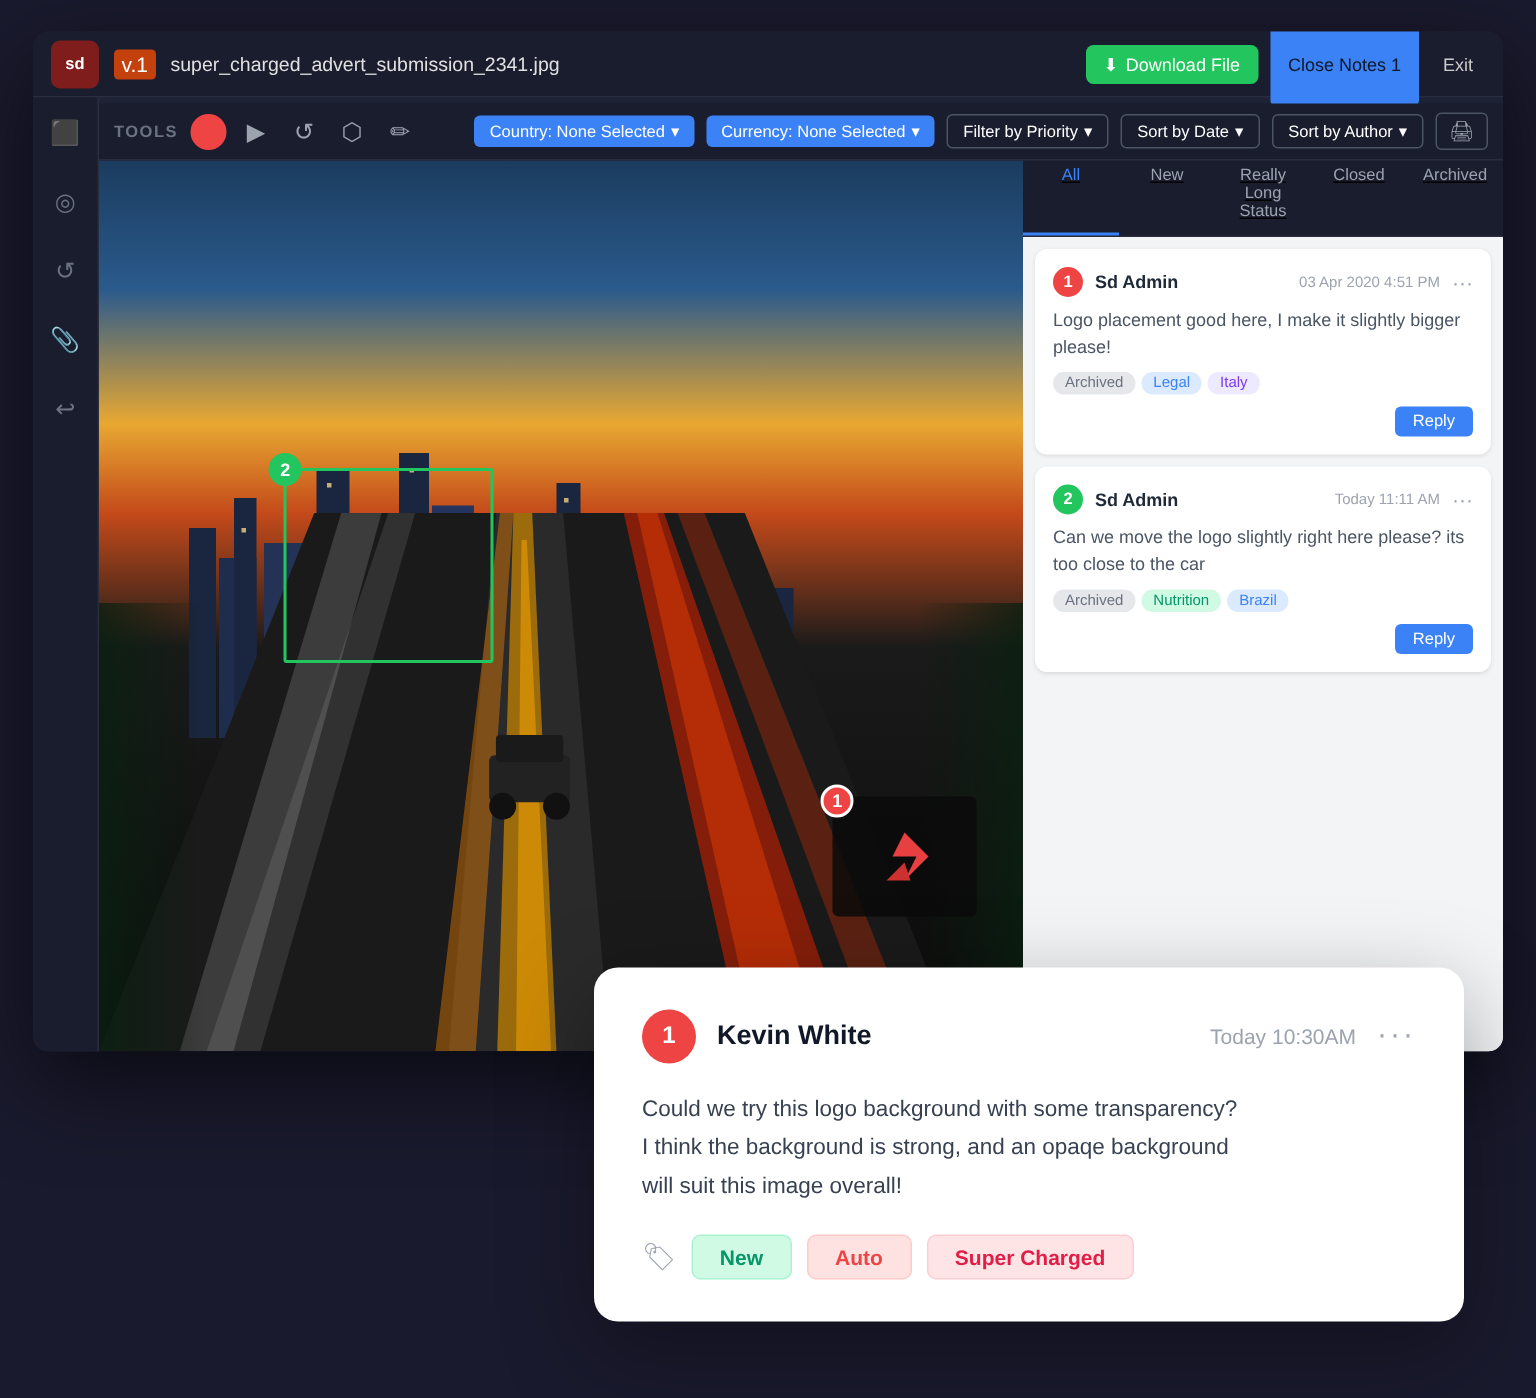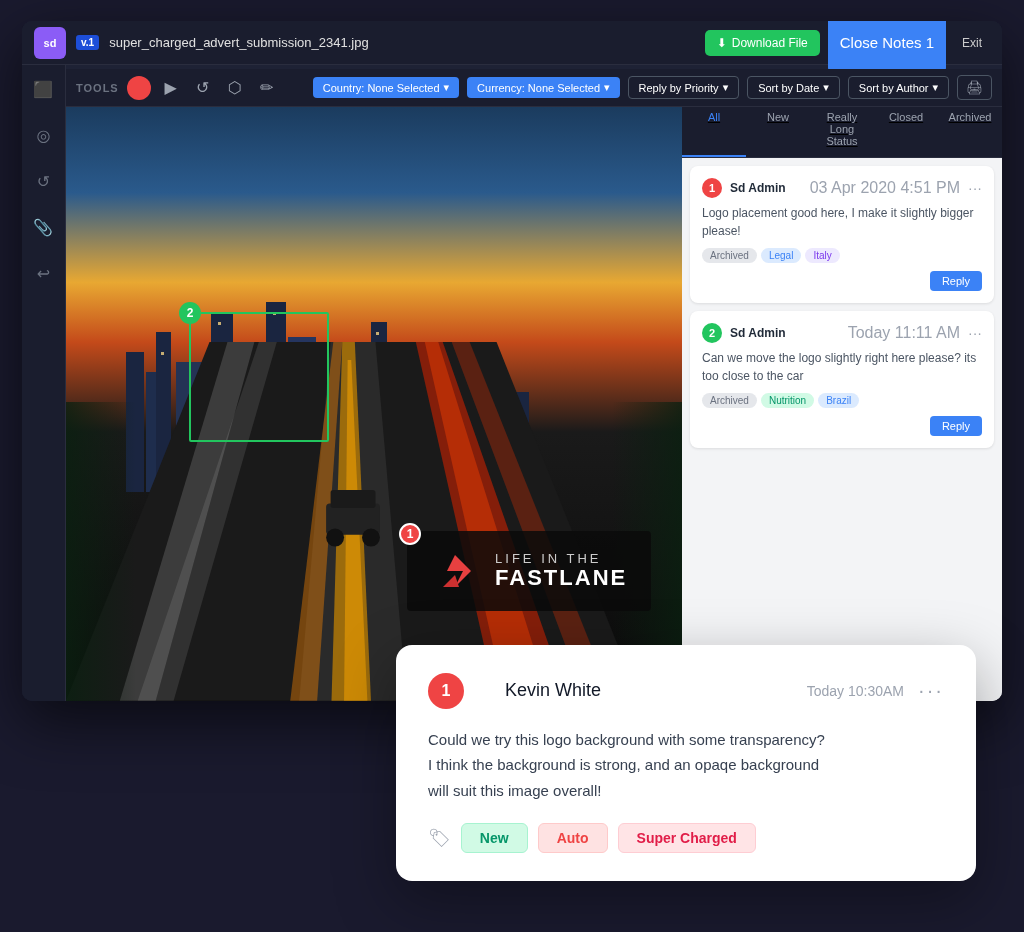--- a/index.html
+++ b/index.html
@@ -40,37 +40,37 @@
       background: #1a1d2e;
       height: 44px;
       padding: 0 12px;
       gap: 10px;
       border-bottom: 1px solid #2a2d3e;
     }
 
     .app-logo {
       width: 32px;
       height: 32px;
-      background: #8b5cf6;
+      background: #7f1d1d;
       border-radius: 6px;
       display: flex;
       align-items: center;
       justify-content: center;
       color: #fff;
       font-weight: bold;
       font-size: 11px;
     }
 
     .version-badge {
-      background: #1d4ed8;
-      color: #fff;
-      font-size: 10px;
+      background: #c2410c;
+      color: #fff;
+      font-size: 14px;
       padding: 2px 5px;
       border-radius: 3px;
-      font-weight: bold;
+      font-weight: normal;
     }
 
     .file-name {
       color: #e0e0e0;
       font-size: 13px;
       flex: 1;
     }
 
     .top-bar-actions {
       display: flex;
@@ -86,25 +86,25 @@
       border-radius: 5px;
       font-size: 12px;
       cursor: pointer;
       display: flex;
       align-items: center;
       gap: 5px;
     }
 
     .btn-close-notes {
       background: #3b82f6;
-      color: #ffffff;
+      color: #0f172a;
       border: none;
       padding: 22px 12px;
       border-radius: 5px;
-      font-size: 15px;
+      font-size: 12px;
       cursor: pointer;
     }
 
     .btn-exit {
       background: transparent;
       color: #ccc;
       border: none;
       font-size: 12px;
       cursor: pointer;
       padding: 6px 8px;
@@ -414,21 +414,21 @@
     .note-badge-green { background: #22c55e; }
 
     .note-author {
       font-size: 12px;
       font-weight: 600;
       color: #1f2937;
       flex: 1;
     }
 
     .note-time {
-      font-size: 16px;
+      font-size: 10px;
       color: #9ca3af;
     }
 
     .note-menu {
       color: #9ca3af;
       cursor: pointer;
       font-size: 14px;
     }
 
     .note-body {
@@ -502,24 +502,23 @@
       font-size: 16px;
       font-weight: bold;
       display: flex;
       align-items: center;
       justify-content: center;
       flex-shrink: 0;
     }
 
     .fc-author {
       font-size: 18px;
-      font-weight: 400;
+      font-weight: 700;
       color: #111827;
       flex: 1;
-      margin-left: 27px;
     }
 
     .fc-time {
       font-size: 14px;
       color: #9ca3af;
     }
 
     .fc-menu {
       color: #9ca3af;
       font-size: 20px;
@@ -601,21 +600,21 @@
       <div class="tools-spacer"></div>
       <button class="dropdown-btn">
         <span>Country: None Selected</span>
         <span>▾</span>
       </button>
       <button class="dropdown-btn">
         <span>Currency: None Selected</span>
         <span>▾</span>
       </button>
       <button class="dropdown-btn-outline">
-        <span>Reply by Priority</span>
+        <span>Filter by Priority</span>
         <span>▾</span>
       </button>
       <button class="dropdown-btn-outline">
         <span>Sort by Date</span>
         <span>▾</span>
       </button>
       <button class="dropdown-btn-outline">
         <span>Sort by Author</span>
         <span>▾</span>
       </button>
@@ -698,24 +697,20 @@
               <div class="annotation-badge-2">2</div>
             </div>
 
             <div class="image-logo-overlay">
               <div class="annotation-badge-1">1</div>
 
               <svg width="48" height="48" viewBox="0 0 60 60">
                 <polygon points="10,50 30,10 50,30 30,50 40,30 20,30" fill="#e84040"></polygon>
                 <polygon points="15,50 35,50 30,35" fill="#cc3030"></polygon>
               </svg>
-              <div class="fastlane-text">
-                <div class="life-in-the">LIFE IN THE</div>
-                <div class="fastlane">FASTLANE</div>
-              </div>
             </div>
           </div>
         </div>
 
         <div class="notes-panel">
 
           <div class="notes-tabs">
             <div class="notes-tab active">All</div>
             <div class="notes-tab">New</div>
             <div class="notes-tab">Really Long Status</div>

